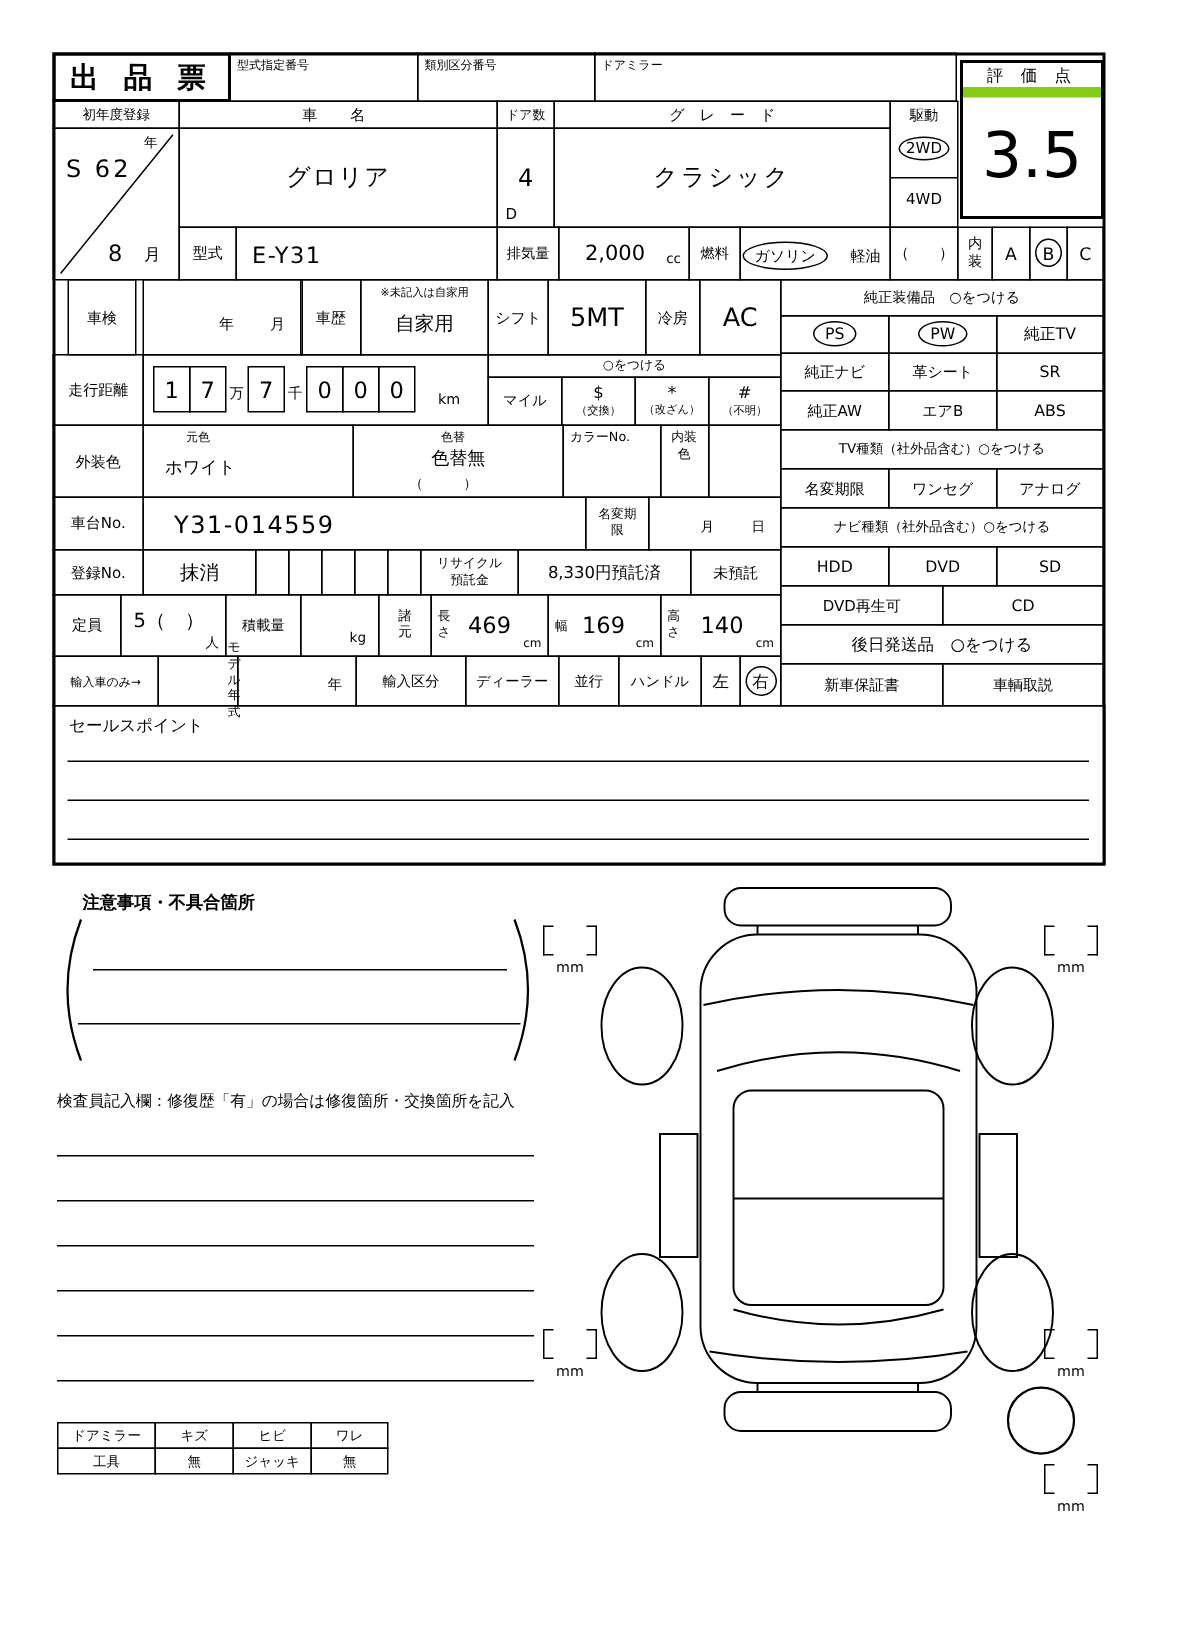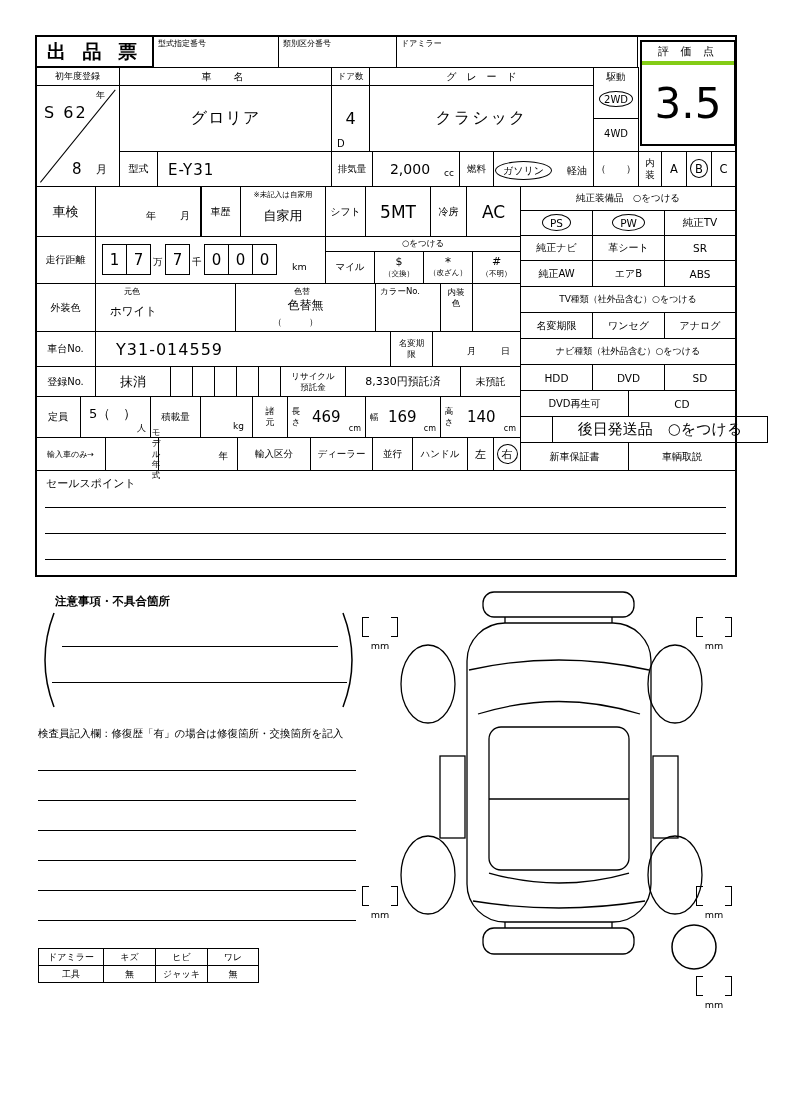--- a/index.html
+++ b/index.html
@@ -34,21 +34,21 @@
   <span class="tl" style="font-size:8px;">型式指定番号</span>
 </div>
 <div class="cell" style="left:278px;top:35px;width:119px;height:33px;">
   <span class="tl" style="font-size:8px;">類別区分番号</span>
 </div>
 <div class="cell" style="left:396px;top:35px;width:242px;height:33px;">
   <span class="tl" style="font-size:8px;">ドアミラー</span>
 </div>
 
 <div class="cell b2" style="left:640px;top:40px;width:96px;height:106px;">
-  <div style="height:23px;border-bottom:4px solid #84cc16;display:flex;align-items:center;justify-content:center;font-size:11px;letter-spacing:4px;">評 価 点</div>
+  <div style="height:23px;border-bottom:7px solid #84cc16;display:flex;align-items:center;justify-content:center;font-size:11px;letter-spacing:4px;">評 価 点</div>
   <div style="height:77px;display:flex;align-items:center;justify-content:center;font-size:42px;">3.5</div>
 </div>
 
 <div class="cell c" style="left:35px;top:67px;width:85px;height:19px;font-size:9px;">初年度登録</div>
 <div class="cell" style="left:35px;top:85px;width:85px;height:102px;">
   <span class="abs" style="right:14px;top:3px;font-size:9px;">年</span>
   <span class="abs" style="left:8px;top:17px;font-size:16px;letter-spacing:2px;">S 62</span>
   <span class="abs" style="left:36px;bottom:8px;font-size:15px;">8</span>
   <span class="abs" style="right:12px;bottom:9px;font-size:11px;">月</span>
   <div class="abs" style="left:4px;top:96px;width:119px;border-top:1px solid #000;transform:rotate(-51deg);transform-origin:0 0;"></div>
@@ -104,21 +104,21 @@
 <div class="cell c" style="left:661px;top:151px;width:26px;height:36px;font-size:11.5px;">
   <span>A</span>
 </div>
 <div class="cell c" style="left:686px;top:151px;width:26px;height:36px;font-size:11.5px;">
   <span class="circled circ-sm">B</span>
 </div>
 <div class="cell c" style="left:711px;top:151px;width:25px;height:36px;font-size:11.5px;">
   <span>C</span>
 </div>
 
-<div class="cell c" style="left:35px;top:186px;width:61px;height:51px;font-size:13px;">車検</div>
+<div class="cell c" style="left:45px;top:186px;width:46px;height:51px;font-size:10px;">車検</div>
 <div class="cell" style="left:95px;top:186px;width:107px;height:51px;">
   <span class="abs" style="left:50px;bottom:13px;font-size:10px;">年</span>
   <span class="abs" style="right:11px;bottom:13px;font-size:10px;">月</span>
 </div>
 <div class="cell c" style="left:200px;top:186px;width:41px;height:51px;font-size:10px;">車歴</div>
 <div class="cell" style="left:240px;top:186px;width:86px;height:51px;">
   <div class="abs" style="top:3px;left:0;right:0;text-align:center;font-size:7.5px;">※未記入は自家用</div>
   <div class="abs" style="top:20px;left:0;right:0;text-align:center;font-size:13px;">自家用</div>
 </div>
 <div class="cell c" style="left:325px;top:186px;width:41px;height:51px;font-size:10px;">シフト</div>
@@ -308,21 +308,21 @@
 <div class="cell c" style="left:664px;top:364px;width:72px;height:27px;font-size:10.5px;">
   <span>SD</span>
 </div>
 <div class="cell c" style="left:520px;top:390px;width:109px;height:27px;font-size:10px;">
   <span>DVD再生可</span>
 </div>
 <div class="cell c" style="left:628px;top:390px;width:108px;height:27px;font-size:10.5px;">
   <span>CD</span>
 </div>
 
-<div class="cell c" style="left:520px;top:416px;width:216px;height:27px;font-size:15px;margin-left:32px;">後日発送品　○をつける</div>
+<div class="cell c" style="left:520px;top:416px;width:216px;height:27px;font-size:11px;">後日発送品　○をつける</div>
 <div class="cell c" style="left:520px;top:442px;width:109px;height:29px;font-size:10px;">
   <span>新車保証書</span>
 </div>
 <div class="cell c" style="left:628px;top:442px;width:108px;height:29px;font-size:10px;">
   <span>車輌取説</span>
 </div>
 
 <div class="cell" style="left:35px;top:470px;width:702px;height:107px;">
   <span class="abs" style="left:10px;top:5px;font-size:11px;">セールスポイント</span>
 </div>

